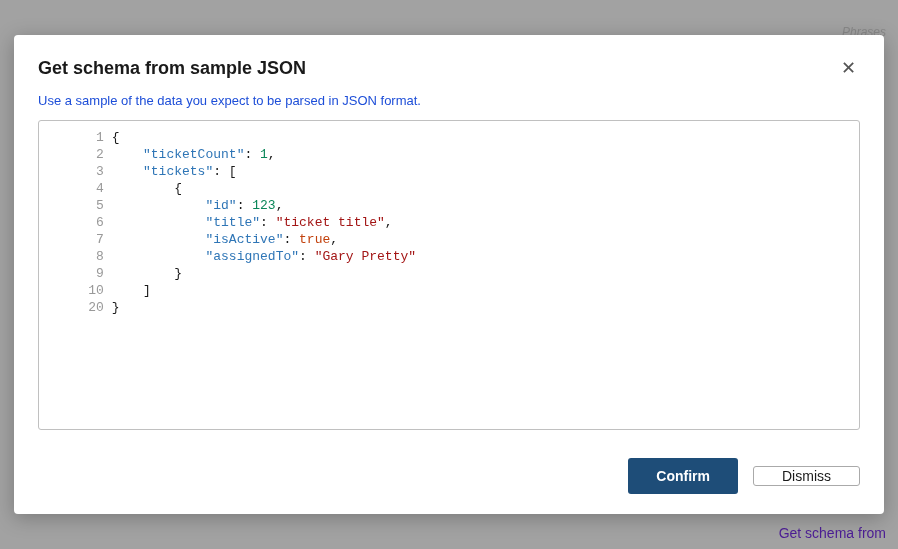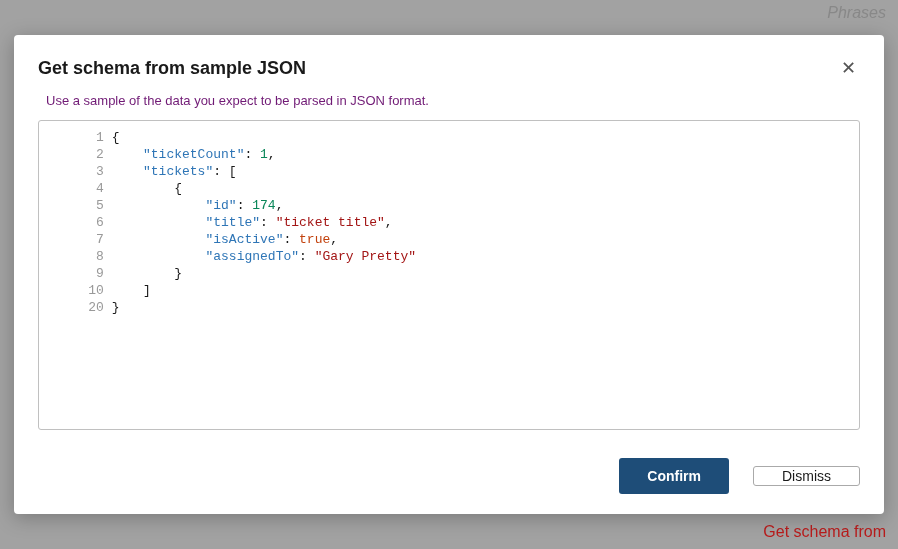--- a/index.html
+++ b/index.html
@@ -47,23 +47,23 @@
       cursor: pointer;
       font-size: 18px;
       color: #555;
       line-height: 1;
       padding: 4px;
       display: flex;
       align-items: center;
       justify-content: center;
     }
     .dialog-subtitle {
-      padding: 0 24px 12px 32px;
+      padding: 0 24px 12px 24px;
       font-size: 13px;
-      color: #701a75;
+      color: #1d4ed8;
     }
     .code-area {
       margin: 0 24px 16px 24px;
       border: 1.5px solid #c0c0c0;
       border-radius: 3px;
       height: 310px;
       overflow: auto;
       background: #fff;
       padding: 8px 12px;
       position: relative;
@@ -93,21 +93,21 @@
     .key { color: #2e75b6; }
     .str-val { color: #a31515; }
     .num-val { color: #098658; }
     .bool-val { color: #c2410c; }
     .bracket { color: #1a1a1a; }
     .dialog-footer {
       display: flex;
       justify-content: flex-end;
       align-items: center;
       padding: 12px 24px 20px 24px;
-      gap: 24px;
+      gap: 15px;
     }
     .btn-confirm {
       background: #1e4d78;
       color: #fff;
       border: none;
       border-radius: 3px;
       padding: 10px 28px;
       font-size: 14px;
       font-weight: 600;
       cursor: pointer;
@@ -121,32 +121,32 @@
       padding: 1px 28px;
       font-size: 14px;
       font-weight: 400;
       cursor: pointer;
       min-width: 100px;
     }
 
     
     .bg-hint {
       position: absolute;
-      top: 4px;
+      top: 25px;
       right: 12px;
-      font-size: 16px;
+      font-size: 12px;
       color: #888;
       font-style: italic;
     }
     .bg-hint-bottom {
       position: absolute;
       bottom: 8px;
       right: 12px;
-      font-size: 16px;
-      color: #b91c1c;
+      font-size: 14px;
+      color: #4c1d95;
     }
   </style>
 </head>
 <body>
 
 <div class="backdrop">
 
   <span class="bg-hint">Phrases</span>
 
   <span class="bg-hint-bottom">Get schema from</span>
@@ -179,21 +179,21 @@
             <td class="code-line">    <span class="key">"tickets"</span><span class="bracket">: [</span></td>
           </tr>
 
           <tr>
             <td class="line-num">4</td>
             <td class="code-line">        <span class="bracket">{</span></td>
           </tr>
 
           <tr>
             <td class="line-num">5</td>
-            <td class="code-line">            <span class="key">"id"</span><span class="bracket">: </span><span class="num-val">174</span><span class="bracket">,</span></td>
+            <td class="code-line">            <span class="key">"id"</span><span class="bracket">: </span><span class="num-val">123</span><span class="bracket">,</span></td>
           </tr>
 
           <tr>
             <td class="line-num">6</td>
             <td class="code-line">            <span class="key">"title"</span><span class="bracket">: </span><span class="str-val">"ticket title"</span><span class="bracket">,</span></td>
           </tr>
 
           <tr>
             <td class="line-num">7</td>
             <td class="code-line">            <span class="key">"isActive"</span><span class="bracket">: </span><span class="bool-val">true</span><span class="bracket">,</span></td>

